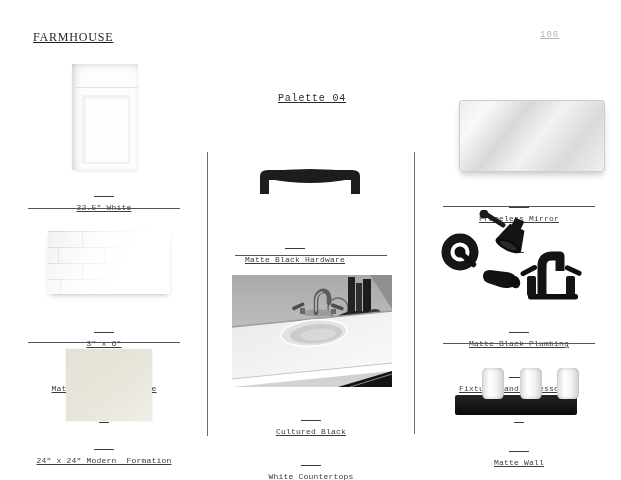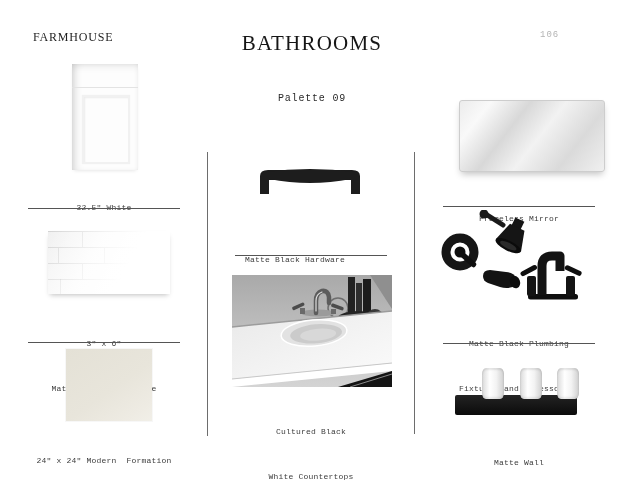--- a/index.html
+++ b/index.html
@@ -1,20 +1,20 @@
 <!DOCTYPE html>
 <html><head>
 <meta charset="utf-8">
 <style>
   html,body{margin:0;padding:0;background:#ffffff;}
   #board{
     position:relative;width:621px;height:480px;background:#ffffff;overflow:hidden;
     font-family:"Liberation Mono","DejaVu Sans Mono",monospace;color:#3d3d3d;
   }
-  .abs{position:absolute;}
+  .abs{position:absolute;text-decoration:underline;}
 
   
   .style-label{left:33px;top:30px;font-family:"Liberation Serif","DejaVu Serif",serif;
     font-size:12px;letter-spacing:.8px;color:#1f1f1f;}
   .page-number{left:540px;top:30px;font-size:9px;letter-spacing:1px;color:#b4b4b4;}
   .page-title{left:180px;top:31px;width:264px;text-align:center;
     font-family:"Liberation Serif","DejaVu Serif",serif;font-size:21px;line-height:25px;
     letter-spacing:1.2px;color:#161616;}
   .palette-label{left:180px;top:93px;width:264px;text-align:center;
     font-size:10px;letter-spacing:.8px;color:#2a2a2a;}
@@ -75,23 +75,22 @@
     box-shadow:inset 0 2px 2px rgba(0,0,0,.10),inset 0 -2px 2px rgba(0,0,0,.08);}
 </style>
 </head>
 <body>
 
 <div id="board">
 
   <div class="abs style-label">FARMHOUSE</div>
   <div class="abs page-number">106</div>
   <div class="abs page-title">
-    <div>BATHROOMS</div>
-  </div>
-  <div class="abs palette-label">Palette 09</div>
+  </div>
+  <div class="abs palette-label">Palette 04</div>
 
   <div class="abs vline" style="left:207px;top:152px;height:284px;"></div>
   <div class="abs vline" style="left:414px;top:152px;height:282px;"></div>
 
   <div class="abs cabinet">
     <div class="drawer-divider"></div>
     <div class="door-panel"></div>
   </div>
   <div class="abs label" style="left:28px;top:170px;">
     <div>32.5" White</div>

